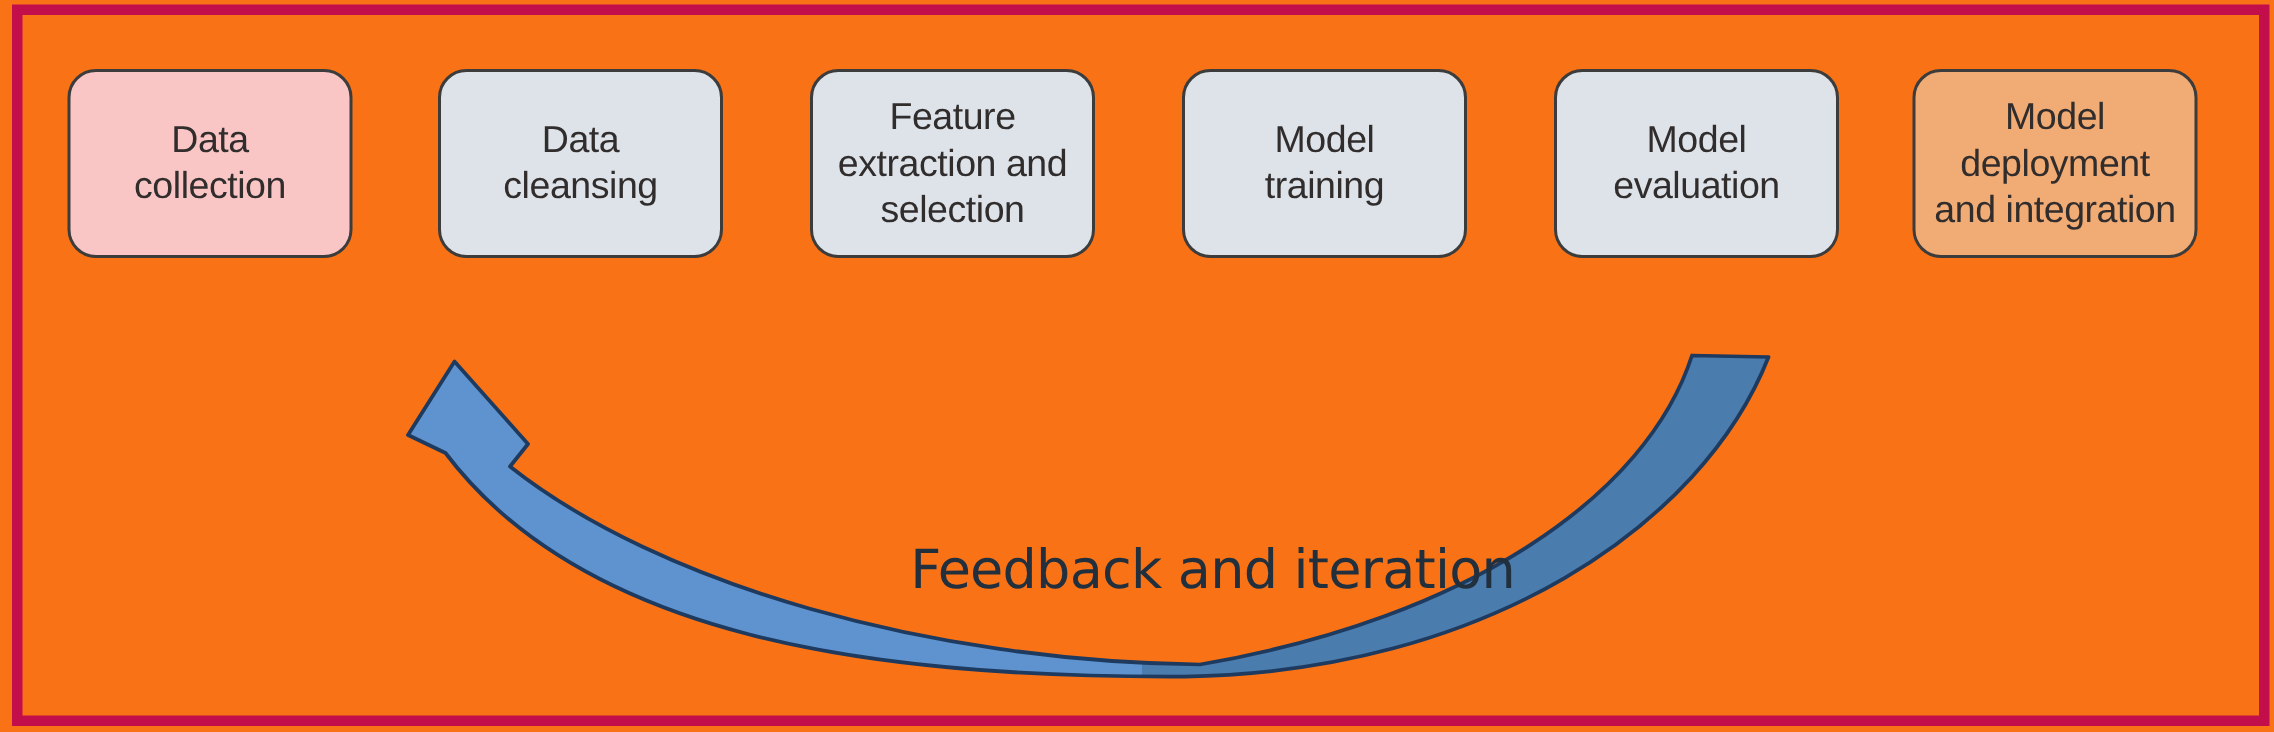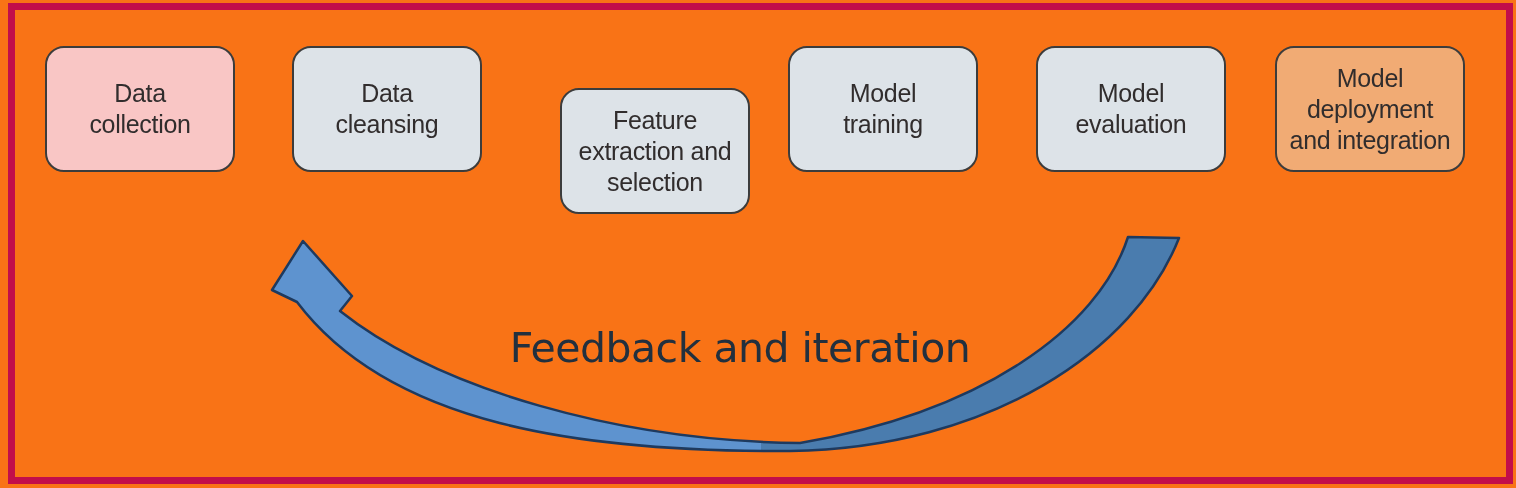--- a/index.html
+++ b/index.html
@@ -44,40 +44,40 @@
   }
   .box-label {
     white-space: pre-line;
     font-size: 25px;
     line-height: 31px;
     color: #312d2d;
     letter-spacing: -0.3px;
   }
   .box1 { left: 45px; }
   .box2 { left: 292px; }
-  .box3 { left: 560px; margin-top: 42px; }
+  .box3 { left: 540px; }
   .box4 { left: 788px; }
   .box5 { left: 1036px; }
   .box6 { left: 1275px; }
   .arrow-svg {
     position: absolute;
     left: 0;
     top: 0;
     width: 1516px;
     height: 488px;
     pointer-events: none;
   }
   .feedback-label {
     position: absolute;
     left: 470px;
-    top: 324px;
+    top: 360px;
     width: 540px;
-    text-align: center;
+    text-align: right;
     font-family: "DejaVu Sans", "Liberation Sans", sans-serif;
-    font-size: 41px;
+    font-size: 36px;
     letter-spacing: -0.5px;
     color: #22303e;
   }
 </style>
 </head>
 <body>
 
 <div class="canvas">
 
   <div class="frame" data-bind-style="border-color:frame.color" style="border-color: rgb(194, 14, 74);"></div>

